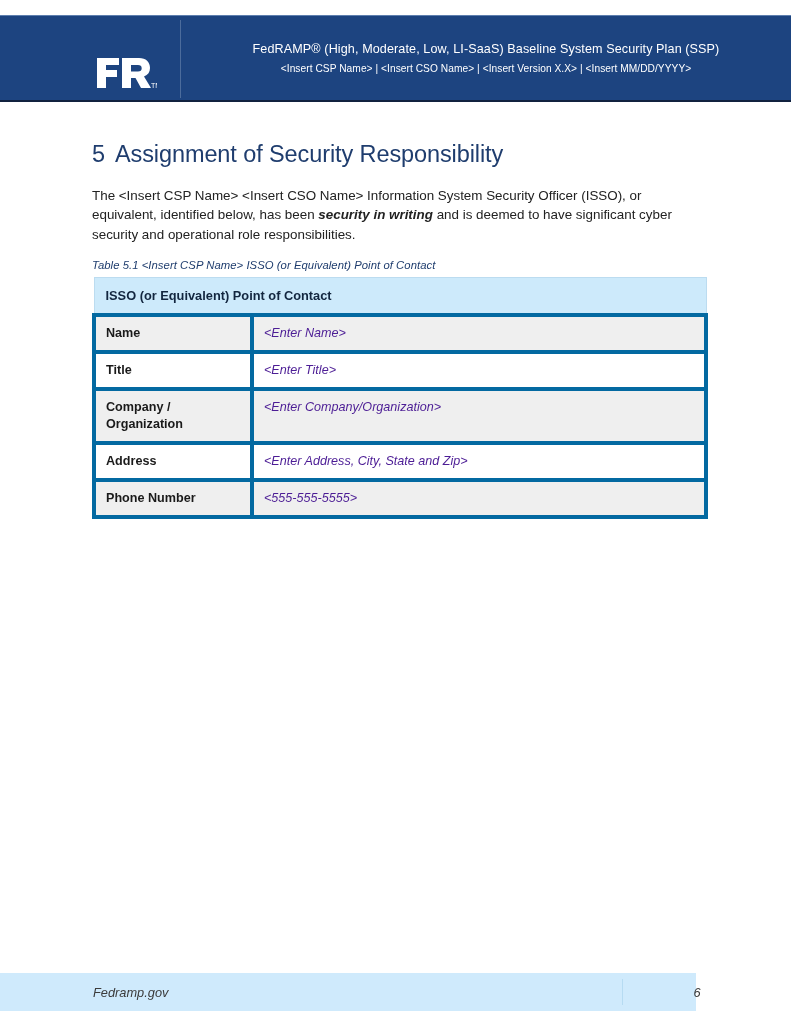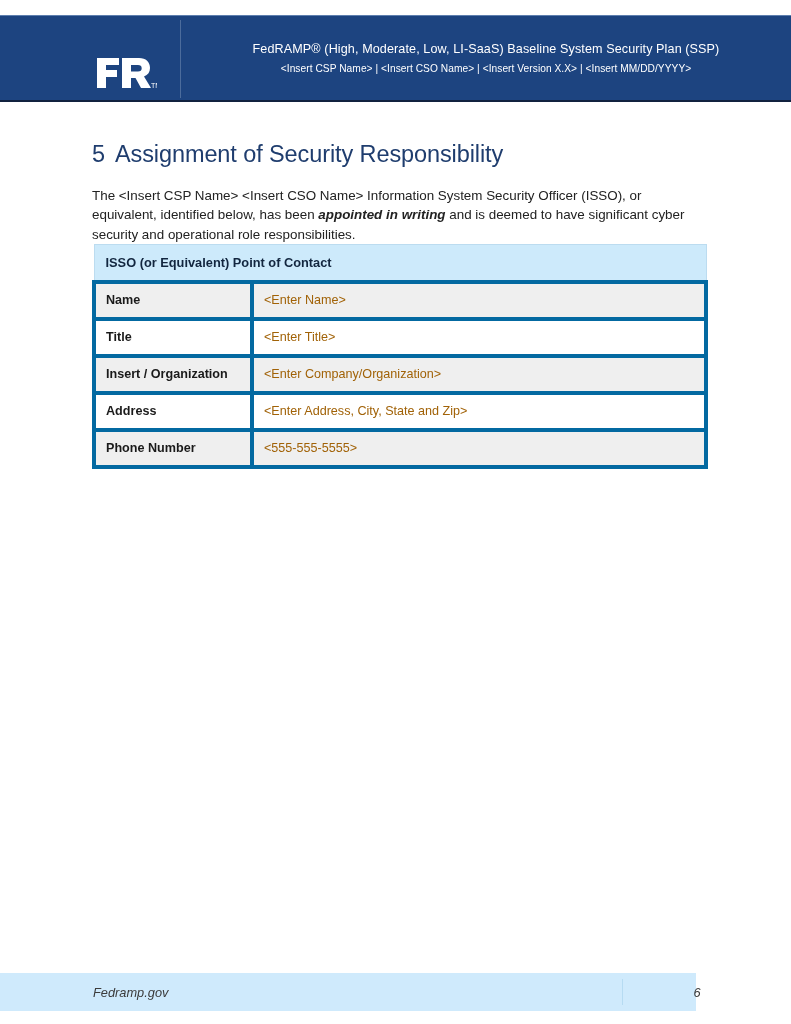--- a/index.html
+++ b/index.html
@@ -150,22 +150,23 @@
   .poc-table col.col-value { width: 454px; }
 
   .poc-table tr.row-shaded td { background: #efefef; }
   .poc-table tr.row-plain td { background: #ffffff; }
 
   .cell-label {
     font-weight: bold;
     color: #1a1a1a;
   }
   .cell-value {
-    color: #a16207;
+    color: #4c1d95;
     padding-left: 12px;
+    font-style: italic;
   }
 
   
   .footer-band {
     position: absolute;
     left: 0;
     bottom: 13px;
     width: 696px;
     height: 38px;
     background: #cfeafc;
@@ -227,23 +228,24 @@
     </div>
   </div>
 
   <div class="content">
 
     <h1 class="section-heading">
       <span class="sec-num">5</span><span>Assignment of Security Responsibility</span>
     </h1>
 
     <p class="body-paragraph">
-      <span>The &lt;Insert CSP Name&gt; &lt;Insert CSO Name&gt; Information System Security Officer (ISSO), or equivalent, identified below, has been </span><span class="emph">appointed in writing</span><span> and is deemed to have significant cyber security and operational role responsibilities.</span>
+      <span>The &lt;Insert CSP Name&gt; &lt;Insert CSO Name&gt; Information System Security Officer (ISSO), or equivalent, identified below, has been </span><span class="emph">security in writing</span><span> and is deemed to have significant cyber security and operational role responsibilities.</span>
     </p>
 
+    <div class="table-caption">Table 5.1 &lt;Insert CSP Name&gt; ISSO (or Equivalent) Point of Contact</div>
 
     <table class="poc-table">
       <colgroup>
         <col class="col-label">
         <col class="col-value">
       </colgroup>
       <thead>
         <tr>
           <th class="table-head-cell" colspan="2">ISSO (or Equivalent) Point of Contact</th>
         </tr>
@@ -251,21 +253,21 @@
       <tbody>
         <tr class="row-shaded">
           <td class="cell-label">Name</td>
           <td class="cell-value">&lt;Enter Name&gt;</td>
         </tr>
         <tr class="row-plain">
           <td class="cell-label">Title</td>
           <td class="cell-value">&lt;Enter Title&gt;</td>
         </tr>
         <tr class="row-shaded">
-          <td class="cell-label">Insert / Organization</td>
+          <td class="cell-label">Company / Organization</td>
           <td class="cell-value">&lt;Enter Company/Organization&gt;</td>
         </tr>
         <tr class="row-plain">
           <td class="cell-label">Address</td>
           <td class="cell-value">&lt;Enter Address, City, State and Zip&gt;</td>
         </tr>
         <tr class="row-shaded">
           <td class="cell-label">Phone Number</td>
           <td class="cell-value">&lt;555-555-5555&gt;</td>
         </tr>

